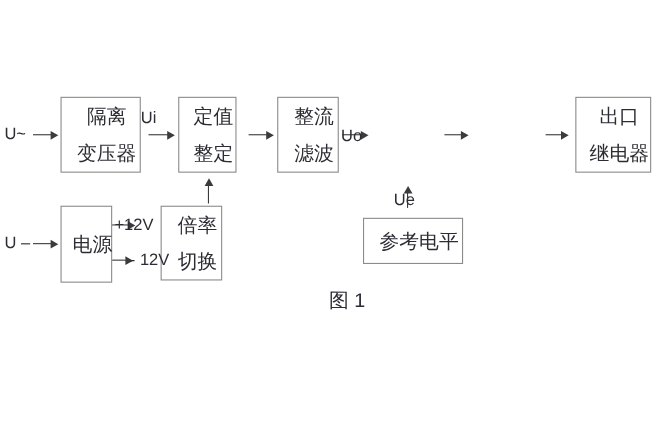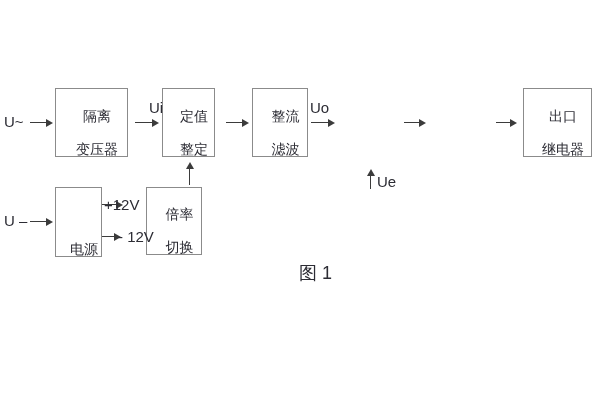--- a/index.html
+++ b/index.html
@@ -6,22 +6,22 @@
   .canvas{
     position:relative;width:600px;height:400px;overflow:hidden;
     background:var(--bg,#ffffff);
     font-family:"Liberation Sans","DejaVu Sans",sans-serif;
     color:var(--text,#2c2c34);
   }
   .box{
     position:absolute;box-sizing:border-box;
     border:1px solid var(--border,#8b8b8b);
     background:var(--bg,#ffffff);
-    display:flex;flex-direction:column;align-items:center;justify-content:flex-end;
-    row-gap:19px;font-size:14px;line-height:14px;white-space:nowrap;padding-left:11px;
+    display:flex;flex-direction:column;align-items:center;justify-content:center;
+    row-gap:19px;font-size:18px;line-height:14px;white-space:nowrap;padding-left:11px;
   }
   .lbl{position:absolute;font-size:15px;line-height:16px;white-space:nowrap;}
   .caption{position:absolute;font-size:18px;line-height:16px;white-space:nowrap;}
   .arrow-r{position:absolute;height:9px;}
   .arrow-r .shaft{position:absolute;left:0;right:5px;top:3.75px;height:1.5px;background:var(--line,#3b3b3b);}
   .arrow-r .head{position:absolute;right:0;top:0.5px;width:0;height:0;
     border-left:7px solid var(--line,#3b3b3b);border-top:4px solid transparent;border-bottom:4px solid transparent;}
   .arrow-u{position:absolute;width:9px;}
   .arrow-u .shaft{position:absolute;top:5px;bottom:0;left:3.75px;width:1.5px;background:var(--line,#3b3b3b);}
   .arrow-u .head{position:absolute;top:0;left:0.5px;width:0;height:0;
@@ -49,20 +49,23 @@
     <span>电源</span>
   </div>
 
   <div class="box" style="left:523px;top:88px;width:69px;height:69px">
     <span>出口</span>
     <span>继电器</span>
   </div>
   <div class="box" style="left:146px;top:187px;width:56px;height:68px">
     <span>倍率</span>
     <span>切换</span>
+  </div>
+  <div class="box" style="left:330px;top:198px;width:91px;height:42px">
+    <span>参考电平</span>
   </div>
 
   <div class="arrow-r" style="left:30px;top:118px;width:23px">
     <i class="shaft"></i>
       <i class="head"></i>
   </div>
   <div class="arrow-r" style="left:135px;top:118px;width:24px">
     <i class="shaft"></i>
       <i class="head"></i>
   </div>
@@ -99,21 +102,21 @@
     <i class="head"></i>
       <i class="shaft"></i>
   </div>
   <div class="arrow-u" style="left:366px;top:169px;height:20px">
     <i class="head"></i>
       <i class="shaft"></i>
   </div>
 
   <span class="lbl" style="left:4px;top:114px">U~</span>
   <span class="lbl" style="left:4px;top:213px">U –</span>
-  <span class="lbl" style="left:149px;top:100px">Ui</span>
-  <span class="lbl" style="left:310px;top:100px">Uo</span>
-  <span class="lbl" style="left:377px;top:174px">Ue</span>
+  <span class="lbl" style="left:128px;top:100px">Ui</span>
+  <span class="lbl" style="left:310px;top:116px">Uo</span>
+  <span class="lbl" style="left:358px;top:174px">Ue</span>
   <span class="lbl" style="left:104px;top:197px">+12V</span>
   <span class="lbl" style="left:118px;top:229px">- 12V</span>
 
   <span class="caption" style="left:299px;top:265px">图 1</span>
 
 </div>
 
 </body></html>

